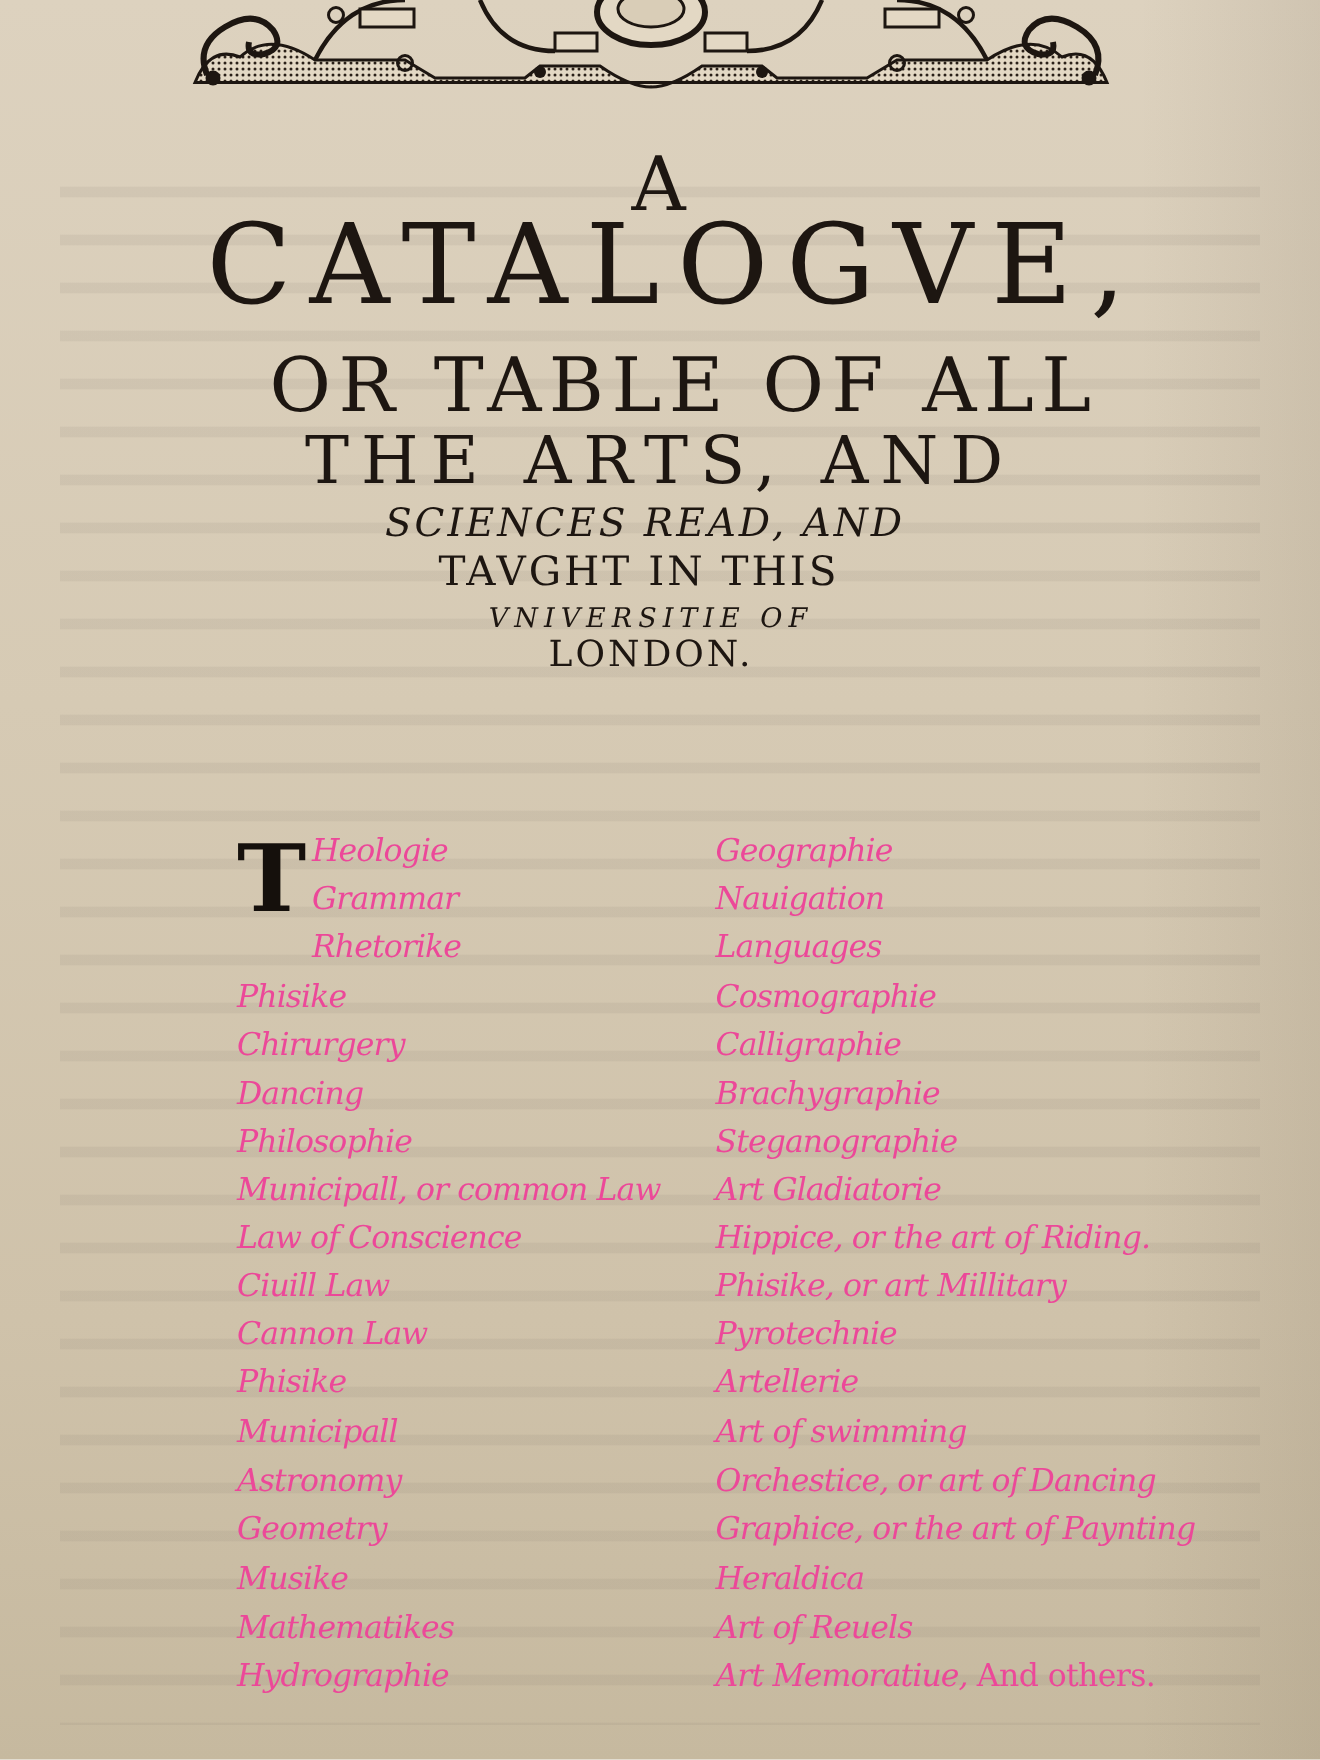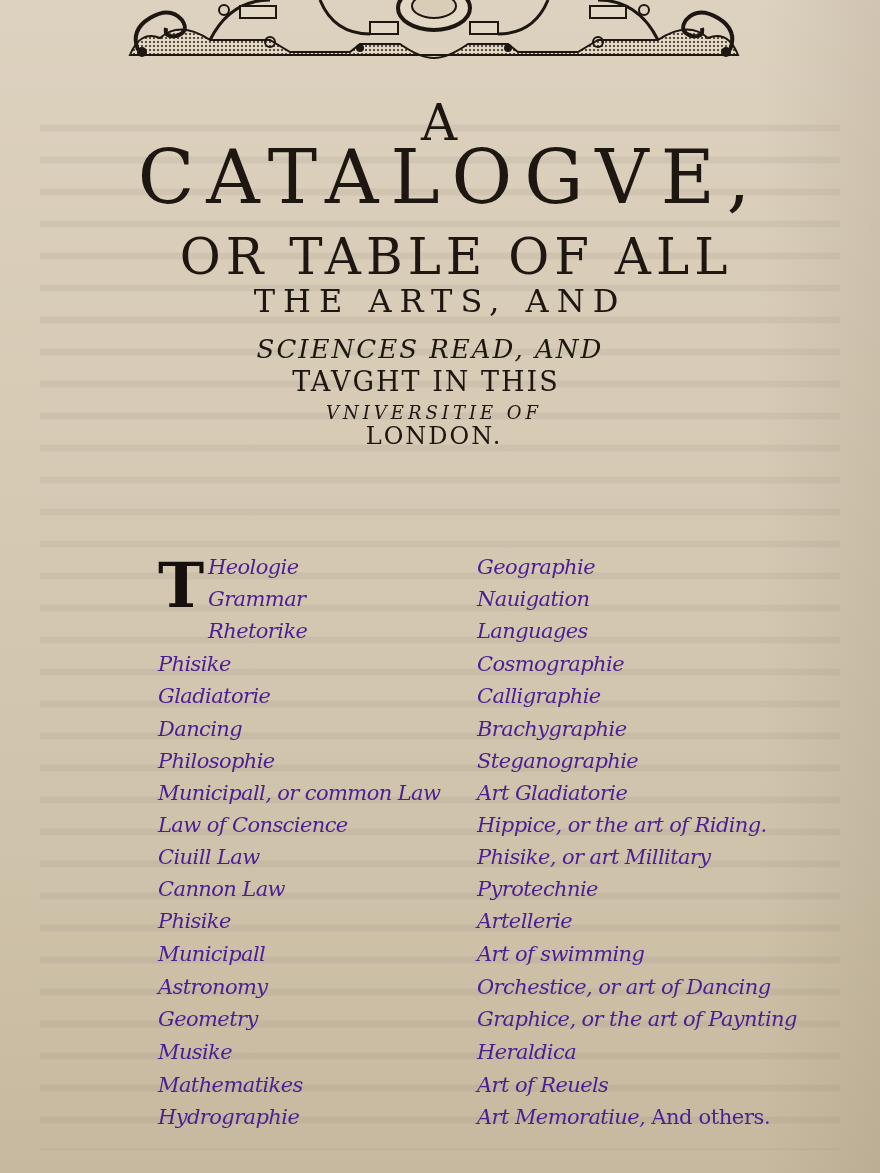--- a/index.html
+++ b/index.html
@@ -70,21 +70,21 @@
       left: 10px;
     }
     .t-table {
       top: 228px;
       font-size: 50px;
       letter-spacing: 5px;
       left: 16px;
     }
     .t-arts {
       top: 282px;
-      font-size: 32px;
+      font-size: 44px;
       letter-spacing: 8px;
     }
     .t-sciences {
       top: 334px;
       font-size: 26px;
       letter-spacing: 2px;
       font-style: italic;
       left: -10px;
     }
     .t-taught {
@@ -115,21 +115,21 @@
     .col-left { left: 158px; }
     .col-right { left: 477px; }
     .item {
       position: absolute;
       left: 0;
       white-space: nowrap;
       font-family: "DejaVu Serif", serif;
       font-style: italic;
       font-size: 21px;
       letter-spacing: -0.6px;
-      color: #4c1d95;
+      color: #ec4899;
     }
     .item.indent { left: 50px; }
     .dropcap {
       position: absolute;
       left: 0px;
       top: 0px;
       font-family: "DejaVu Serif", serif;
       font-weight: bold;
       font-size: 62px;
       line-height: 62px;
@@ -192,21 +192,21 @@
 <div class="t-line t-taught">TAVGHT IN THIS</div>
 <div class="t-line t-univ">VNIVERSITIE OF</div>
 <div class="t-line t-london">LONDON.</div>
 
 <div class="column col-left">
   <span class="dropcap">T</span>
   <div class="item indent" style="top:0px">Heologie</div>
   <div class="item indent" style="top:32px">Grammar</div>
   <div class="item indent" style="top:64px">Rhetorike</div>
   <div class="item" style="top:97px">Phisike</div>
-  <div class="item" style="top:129px">Gladiatorie</div>
+  <div class="item" style="top:129px">Chirurgery</div>
   <div class="item" style="top:162px">Dancing</div>
   <div class="item" style="top:194px">Philosophie</div>
   <div class="item" style="top:226px">Municipall, or common Law</div>
   <div class="item" style="top:258px">Law of Conscience</div>
   <div class="item" style="top:290px">Ciuill Law</div>
   <div class="item" style="top:322px">Cannon Law</div>
   <div class="item" style="top:354px">Phisike</div>
   <div class="item" style="top:387px">Municipall</div>
   <div class="item" style="top:420px">Astronomy</div>
   <div class="item" style="top:452px">Geometry</div>

